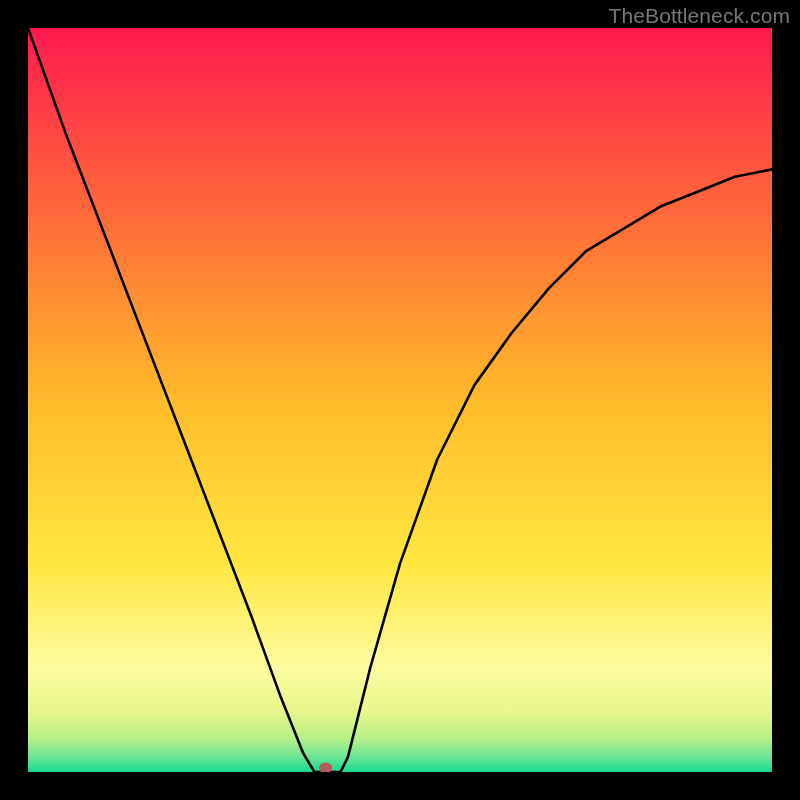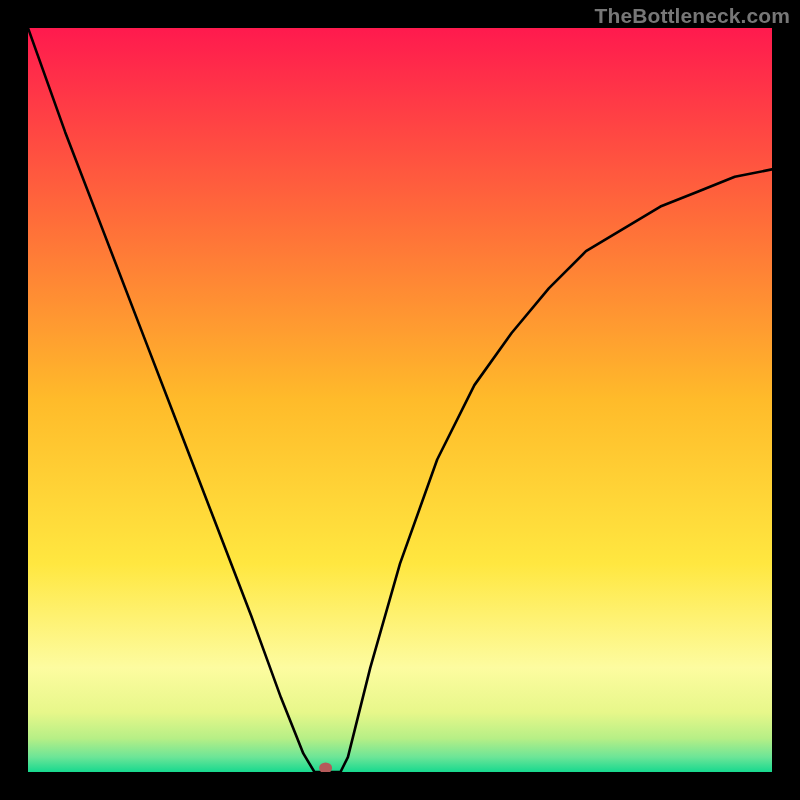--- a/index.html
+++ b/index.html
@@ -29,21 +29,21 @@
   }
   .plot-area svg {
     display: block;
   }
   .watermark {
     position: absolute;
     top: 4px;
     right: 10px;
     color: #777;
     font-size: 21px;
-    font-weight: 700;
+    font-weight: 400;
     letter-spacing: 0.1px;
     user-select: none;
     pointer-events: none;
   }
 </style>
 </head>
 <body>
 
 <div class="frame">
   <div class="plot-area">

